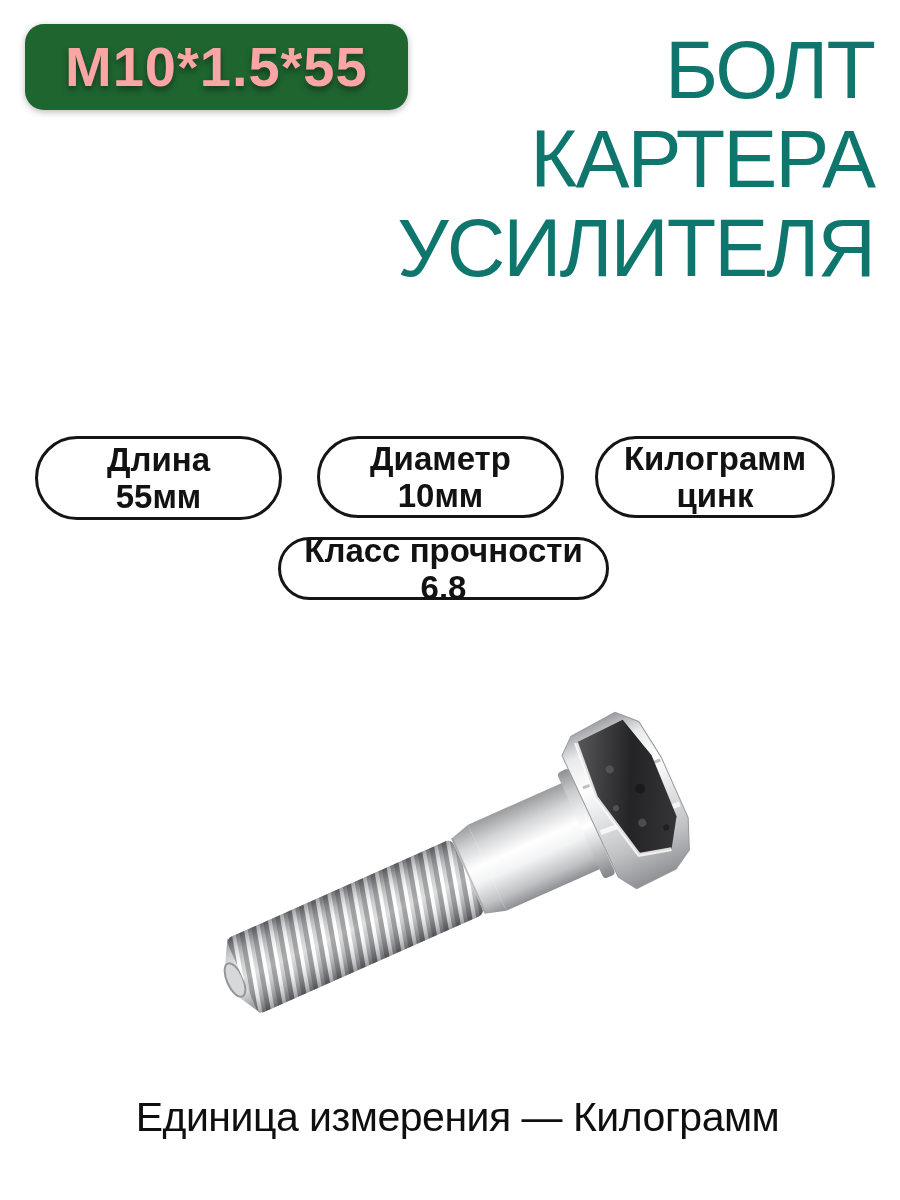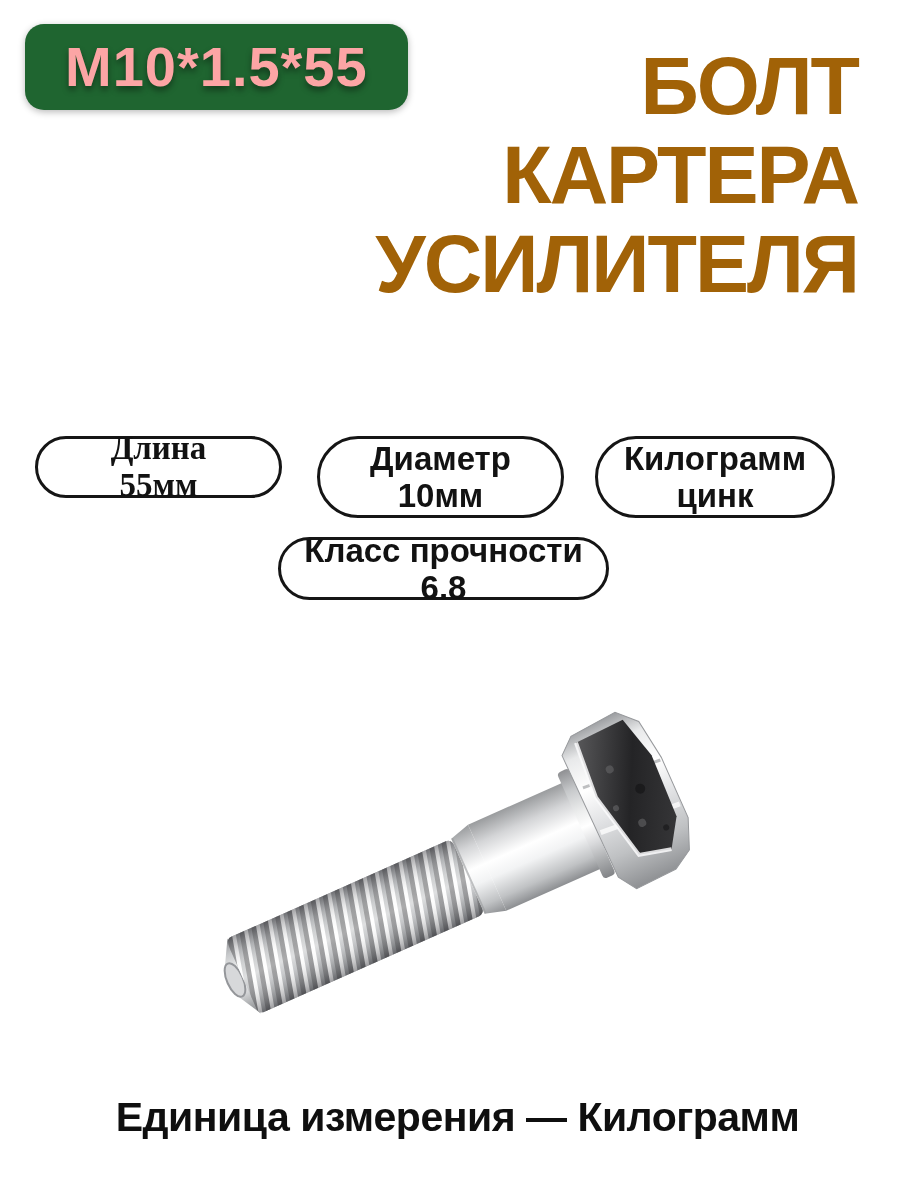--- a/index.html
+++ b/index.html
@@ -11,40 +11,40 @@
   .badge{
     position:absolute;left:25px;top:24px;height:86px;line-height:86px;
     padding:0 40px;border-radius:19px;
     background:var(--accent,#1f6530);color:#fca5a5;
     font-size:56px;font-weight:700;letter-spacing:1px;
     text-shadow:0 4px 6px rgba(0,0,0,0.40);
     box-shadow:0 2px 7px rgba(0,0,0,0.28);
     white-space:nowrap;
   }
   .title{
-    position:absolute;top:26px;right:26px;margin:16px;
-    text-align:right;font-size:81px;line-height:89px;font-weight:700;
-    letter-spacing:-2px;color:#a16207;
+    position:absolute;top:26px;right:26px;margin:0;
+    text-align:right;font-size:81px;line-height:89px;font-weight:400;
+    letter-spacing:-2px;color:#0f766e;
   }
   .title span{display:block;}
   .pill{
     position:absolute;box-sizing:border-box;background:#ffffff;
     border:3px solid var(--pill-border,#151515);border-radius:44px;
     display:flex;flex-direction:column;align-items:center;justify-content:center;
     text-align:center;font-size:33px;line-height:37px;font-weight:700;color:#121212;
     white-space:nowrap;
   }
-  .pill-length  {left:35px; top:436px;width:247px;height:62px;font-family:Liberation Serif, serif;}
+  .pill-length  {left:35px; top:436px;width:247px;height:84px;}
   .pill-diameter{left:317px;top:436px;width:247px;height:82px;}
   .pill-coating {left:595px;top:436px;width:240px;height:82px;}
   .pill-strength{left:278px;top:537px;width:331px;height:63px;}
   .bolt-wrap{position:absolute;left:140px;top:650px;width:620px;height:440px;}
   .footer{
     position:absolute;left:0;right:0;top:1094px;margin:0;
-    text-align:center;font-size:41px;font-weight:700;letter-spacing:-0.5px;
+    text-align:center;font-size:41px;font-weight:400;letter-spacing:-0.5px;
     color:#0f0f0f;white-space:nowrap;padding-left:15px;
   }
 </style>
 </head>
 <body>
 
 <main>
 
   <div class="badge">М10*1.5*55</div>
 

